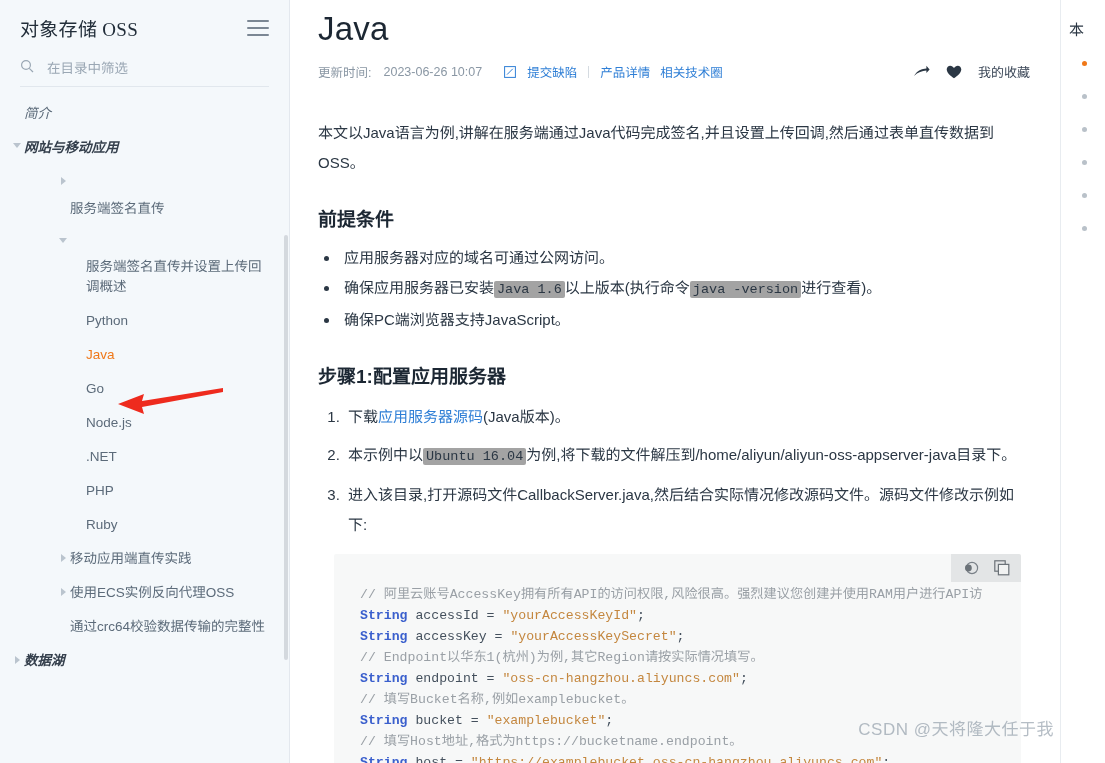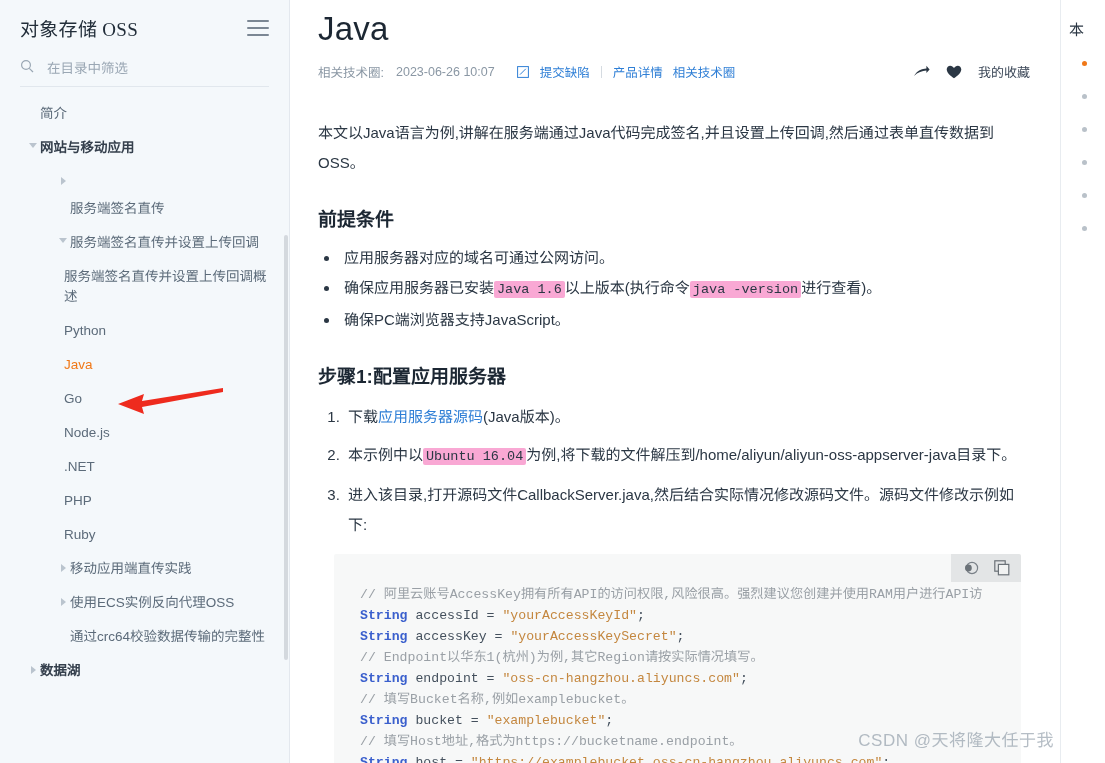--- a/index.html
+++ b/index.html
@@ -56,23 +56,23 @@
     font-size: 13.5px; line-height: 20px;
     color: #5c6b7a; cursor: pointer;
     padding: 7px 18px 7px 0;
     position: relative;
   }
   .nav-item .caret {
     flex: 0 0 14px; width: 14px; margin-top: 5px;
     display: flex; justify-content: center; align-items: flex-start;
   }
   .nav-item .lbl { flex: 1 1 auto; }
-  .nav-item.lv1 { padding-left: 26px; }
+  .nav-item.lv1 { padding-left: 10px; font-style: italic; }
   .nav-item.lv2 { padding-left: 56px; }
-  .nav-item.lv3 { padding-left: 50px; }
+  .nav-item.lv3 { padding-left: 50px; margin-left: 22px; }
   .nav-item.bold .lbl { color: #35404d; font-weight: 600; }
   .nav-item.active .lbl { color: #f07818; }
 
   .tri {
     width: 0; height: 0; display: block;
   }
   .tri.down {
     border-left: 4.5px solid transparent;
     border-right: 4.5px solid transparent;
     border-top: 5.5px solid #bac4ce;
@@ -133,21 +133,21 @@
     font-size: 15px; line-height: 30px; color: #2b3744;
     list-style: disc; padding-left: 4px;
   }
   .ol { margin: 14px 0 0 0; padding: 0 0 0 26px; }
   .ol li {
     font-size: 15px; line-height: 30px; color: #2b3744;
     list-style: decimal; padding-left: 4px; max-width: 700px;
   }
   .ol li + li { margin-top: 8px; }
   code.inline {
-    background: #f9a8d4; color: #2b3744;
+    background: #a3a3a3; color: #2b3744;
     font-family: "Liberation Mono", "DejaVu Sans Mono", monospace;
     font-size: 13.5px; padding: 1px 3px; border-radius: 2px;
   }
   a.dl { color: #2f7fd6; text-decoration: none; cursor: pointer; }
 
   
   .code-wrap {
     position: relative; margin: 14px 0 0 16px;
     background: #f7f8f8; border-radius: 2px;
     width: 687px; padding: 30px 0 14px 26px;
@@ -165,21 +165,21 @@
     font-size: 13.2px; line-height: 21px;
     white-space: pre; color: #3c4858;
   }
   .tok-cmt { color: #9aa0a6; }
   .tok-kw  { color: #3a5fcd; font-weight: 600; }
   .tok-str { color: #c4873f; }
   .tok-pln { color: #44505d; }
 
   
   .watermark {
-    position: absolute; right: 6px; bottom: 12px;
+    position: absolute; right: 6px; bottom: 23px;
     font-size: 17px; color: rgba(120,135,150,.55);
     white-space: nowrap; pointer-events: none;
     letter-spacing: .5px;
   }
 
   
   .toc {
     flex: 0 0 45px; width: 45px; height: 763px;
     border-left: 1px solid #e8ecf0; background: #fff;
     position: relative; overflow: hidden;
@@ -241,21 +241,20 @@
           </span>
         </div>
         <div class="nav-item lv2">
           <span class="caret"></span>
           <span class="lbl">服务端签名直传</span>
         </div>
         <div class="nav-item lv2">
           <span class="caret">
             <i class="tri down"></i>
           </span>
-          <span class="lbl">服务端签名直传并设置上传回调</span>
         </div>
         <div class="nav-item lv3">
           <span class="caret"></span>
           <span class="lbl">服务端签名直传并设置上传回调概述</span>
         </div>
         <div class="nav-item lv3">
           <span class="caret"></span>
           <span class="lbl">Python</span>
         </div>
         <div class="nav-item lv3 active">
@@ -311,21 +310,21 @@
     <svg class="red-arrow" width="105" height="32" viewBox="0 0 105 32">
       <polygon points="0,16 26,6 24,13 105,0 105,4 24,19 26,26" fill="#ee2b1e"></polygon>
     </svg>
   </aside>
 
   <main class="main">
 
     <h1 class="doc-title">Java</h1>
 
     <div class="meta-row">
-      <span class="meta-updated">相关技术圈:</span>
+      <span class="meta-updated">更新时间:</span>
       <span class="meta-updated">2023-06-26 10:07</span>
       <span class="meta-gap"></span>
       <span class="meta-link">
         <svg width="12" height="12" viewBox="0 0 12 12">
           <rect x="0.6" y="0.6" width="10.8" height="10.8" fill="none" stroke="#2f7fd6" stroke-width="1"></rect>
           <line x1="3" y1="8.6" x2="8.8" y2="2.8" stroke="#2f7fd6" stroke-width="1"></line>
         </svg>
         <span>提交缺陷</span>
       </span>
       <span class="meta-sep"></span>

